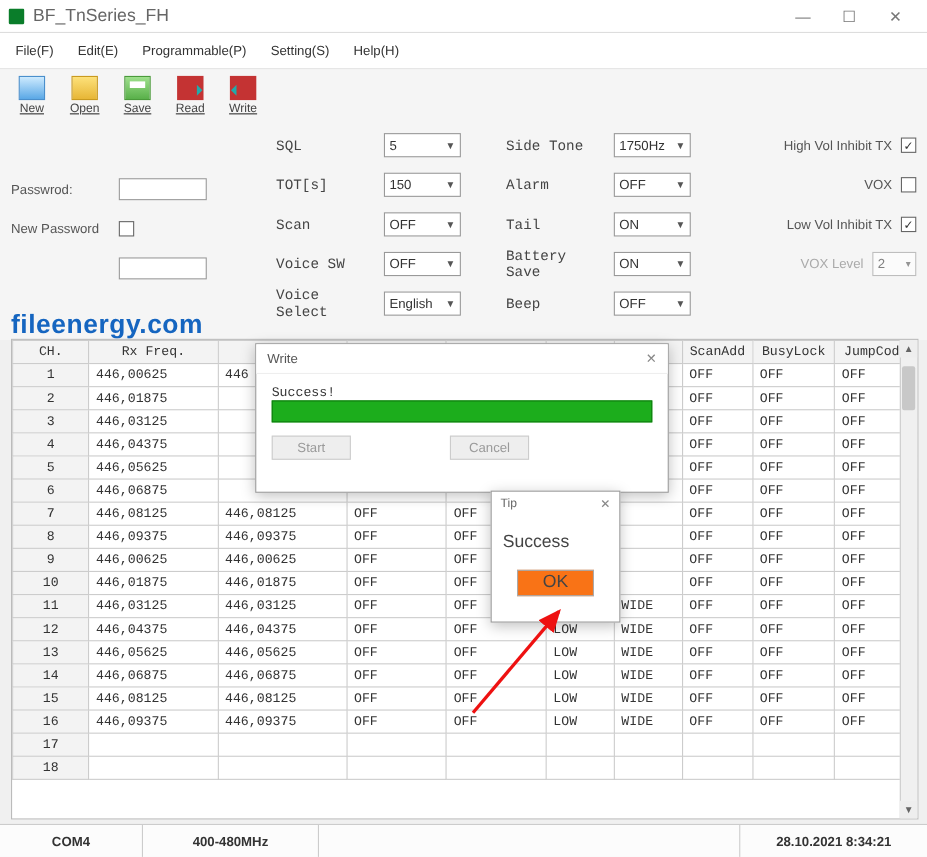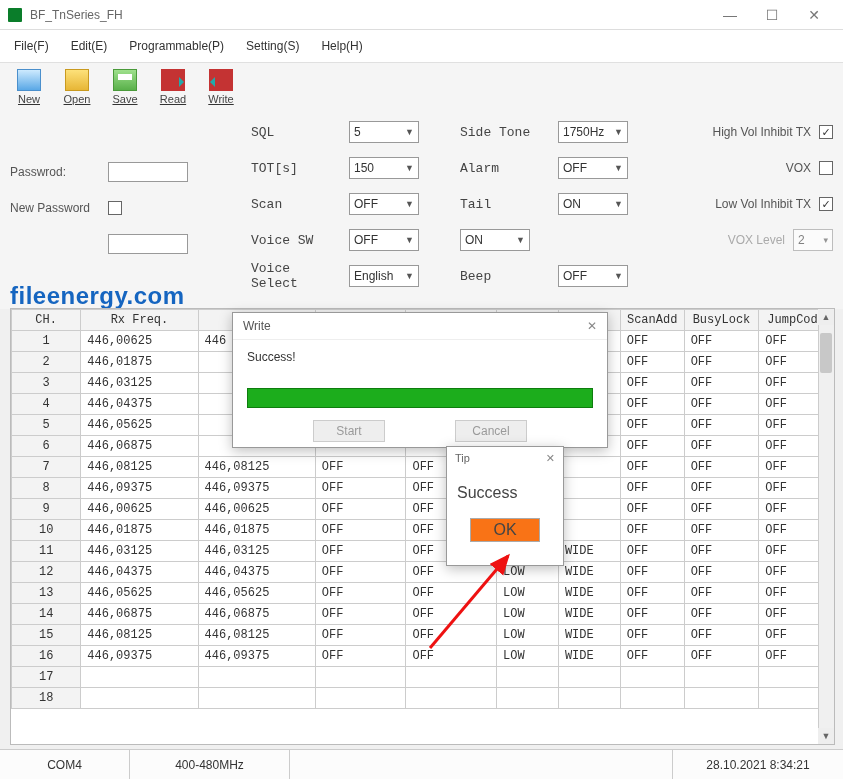--- a/index.html
+++ b/index.html
@@ -21,21 +21,21 @@
     align-items: center;
     padding: 0 8px;
     border-bottom: 1px solid #ddd;
   }
   .app-icon {
     width: 14px; height: 14px;
     background: #0a7d2a;
     margin-right: 8px;
     border-radius: 1px;
   }
-  .title-text { flex: 1; color: #666; font-size: 12px; }
+  .title-text { flex: 1; color: #666; font-size: 16px; }
   .winbtns { display: flex; }
   .winbtn { width: 42px; height: 28px; text-align: center; line-height: 28px; color: #777; font-size: 14px; }
   .menubar {
     background: #fff;
     padding: 6px 4px;
     border-bottom: 1px solid #e0e0e0;
     display: flex;
     gap: 2px;
   }
   .menuitem { padding: 3px 10px; }
@@ -112,31 +112,31 @@
   .col-sa{width:60px;} .col-bl{width:70px;} .col-jc{width:70px;}
   .scroll-stub { position:absolute; right:0; top:0; bottom:0; width:16px; background:#f0f0f0; border-left:1px solid #ccc;}
   .scroll-thumb { position:absolute; right:2px; top:24px; width:12px; height:40px; background:#c8c8c8; border-radius:2px;}
   .scroll-arrow {position:absolute; right:0; width:16px; height:16px; background:#eee; text-align:center; font-size:9px; line-height:16px; color:#666;}
 
   .statusbar {
     position:absolute; left:0; right:0; bottom:0; height:30px;
     background:#fcfcfc; border-top:1px solid #ccc;
     display:flex; align-items:center;
   }
-  .sb-cell { border-right:1px solid #ccc; height:100%; display:flex; align-items:center; justify-content:center; padding:0 10px; }
+  .sb-cell { border-right:1px solid #ccc; height:100%; display:flex; align-items:center; justify-content:center; padding:0 10px;font-weight:bold; }
 
   
   .modal-write {
     position:absolute; left:232px; top:312px; width:376px; height:136px;
     background:#fff; border:1px solid #999; box-shadow:0 3px 12px rgba(0,0,0,.25);
   }
   .modal-write .mtitle { background:#fff; padding:6px 10px; font-size:12px; color:#555; display:flex; justify-content:space-between; border-bottom:1px solid #eee;}
   .modal-write .mbody { padding:10px 14px; }
   .progress { height:20px; background:#1cad1c; border:1px solid #0e7d0e; }
-  .mbtns { display:flex; justify-content:center; gap:70px; margin-top:12px; }
+  .mbtns { display:flex; justify-content:flex-start; gap:90px; margin-top:12px; }
   .mbtn { width:72px; height:22px; background:#eee; border:1px solid #ccc; color:#9a9a9a; font-size:12px; text-align:center; line-height:20px; }
 
   .modal-tip {
     position:absolute; left:446px; top:446px; width:118px; height:120px;
     background:#fff; border:1px solid #999; box-shadow:0 3px 12px rgba(0,0,0,.25);
   }
   .modal-tip .mtitle { padding:5px 8px; font-size:11px; color:#666; display:flex; justify-content:space-between; }
   .modal-tip .mbody { padding:14px 10px 8px; font-size:16px; color:#444; }
   .okbtn { margin:16px auto 0; width:70px; height:24px; background:#f97316; border:1px solid #aaa; text-align:center; line-height:22px; }
 
@@ -261,20 +261,21 @@
         </div>
       </div>
     <div class="sp-row">
         <span class="sp-label monolabel">Tail</span>
         <div class="sp-select">
           <span class="cv">ON</span>
           <span class="cvarrow">▼</span>
         </div>
       </div>
     <div class="sp-row">
+        <span class="sp-label monolabel">Battery Save</span>
         <div class="sp-select">
           <span class="cv">ON</span>
           <span class="cvarrow">▼</span>
         </div>
       </div>
     <div class="sp-row">
         <span class="sp-label monolabel">Beep</span>
         <div class="sp-select">
           <span class="cv">OFF</span>
           <span class="cvarrow">▼</span>
@@ -560,21 +561,21 @@
     <div class="scroll-arrow" style="bottom:0">▼</div>
   </div>
 </div>
 
 <div class="modal-write">
   <div class="mtitle">
     <span>Write</span>
     <span style="color:#888">✕</span>
   </div>
   <div class="mbody">
-    <div style="margin-bottom:24px;">Success!</div>
+    <div style="margin-bottom:0;font-family:Liberation Mono, monospace;">Success!</div>
     <div class="progress"></div>
     <div class="mbtns">
       <div class="mbtn">Start</div>
       <div class="mbtn">Cancel</div>
     </div>
   </div>
 </div>
 
 <div class="modal-tip">
   <div class="mtitle">

